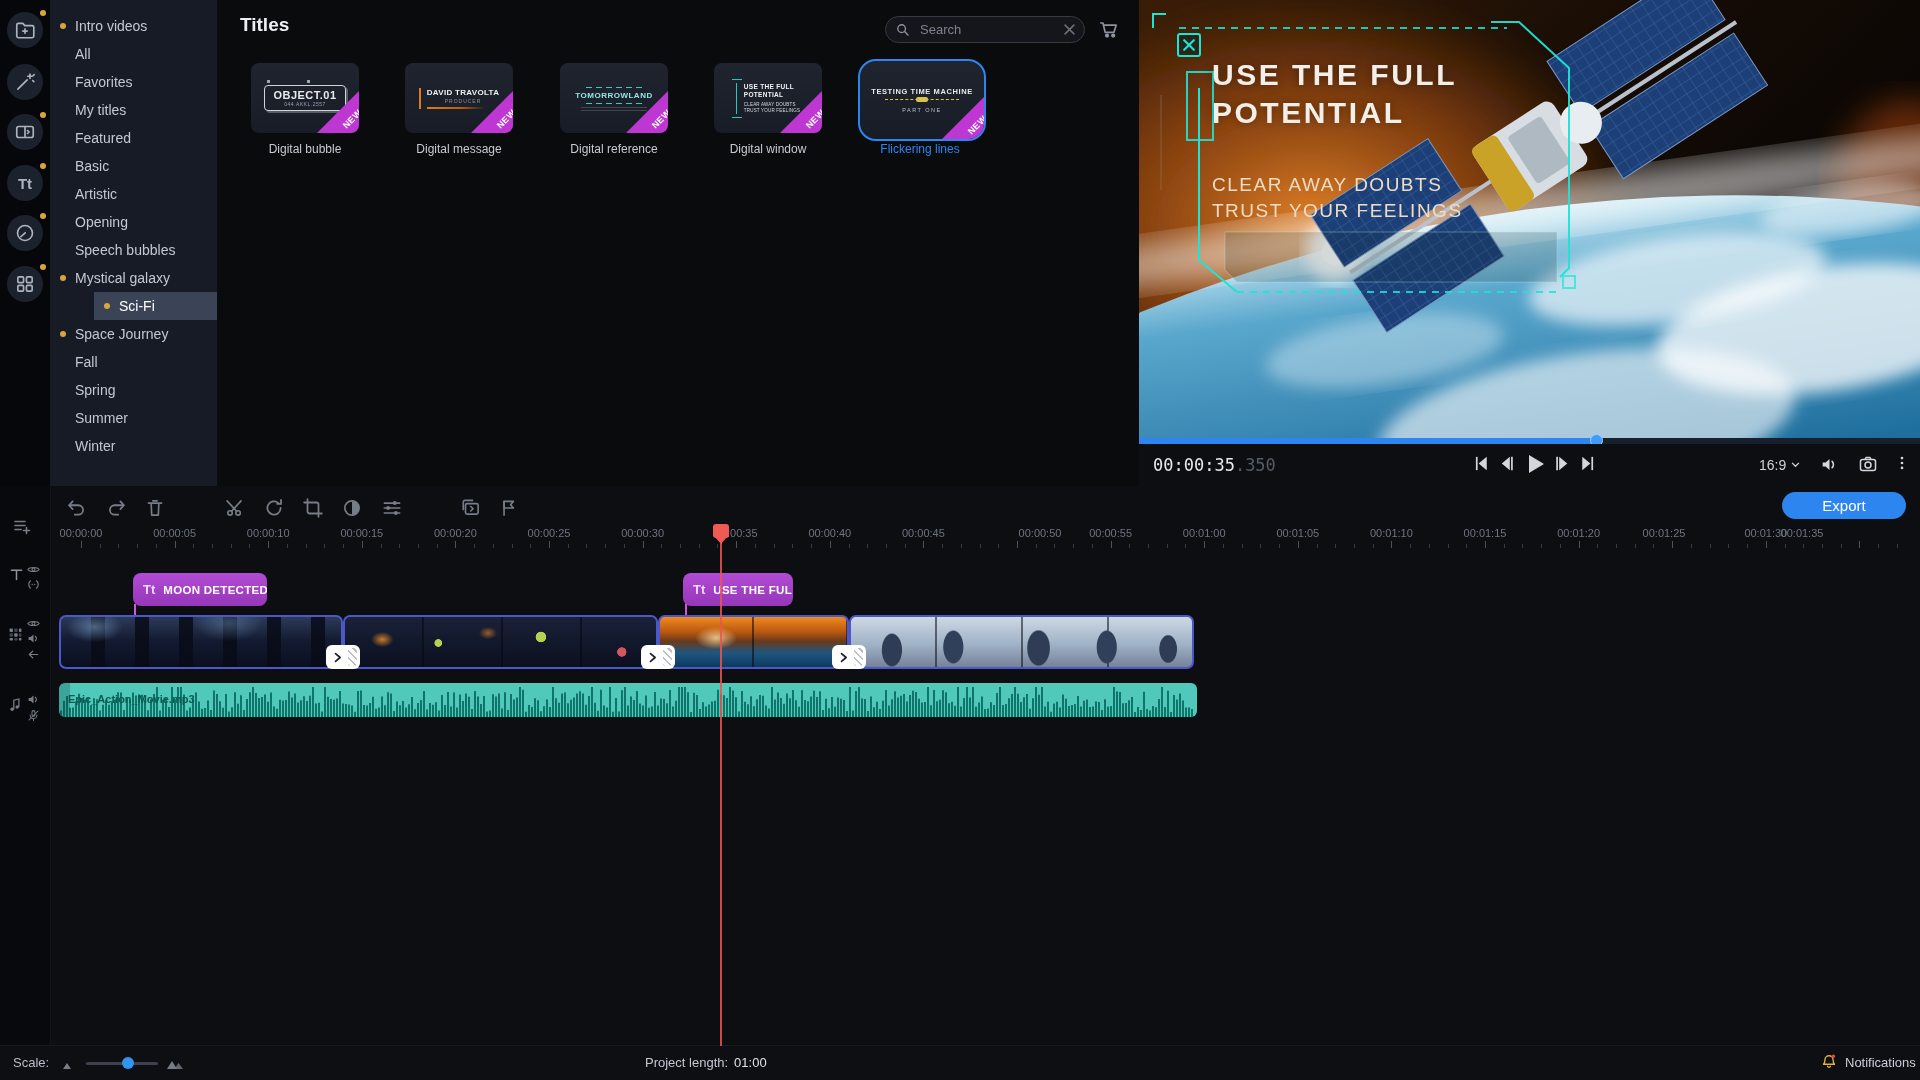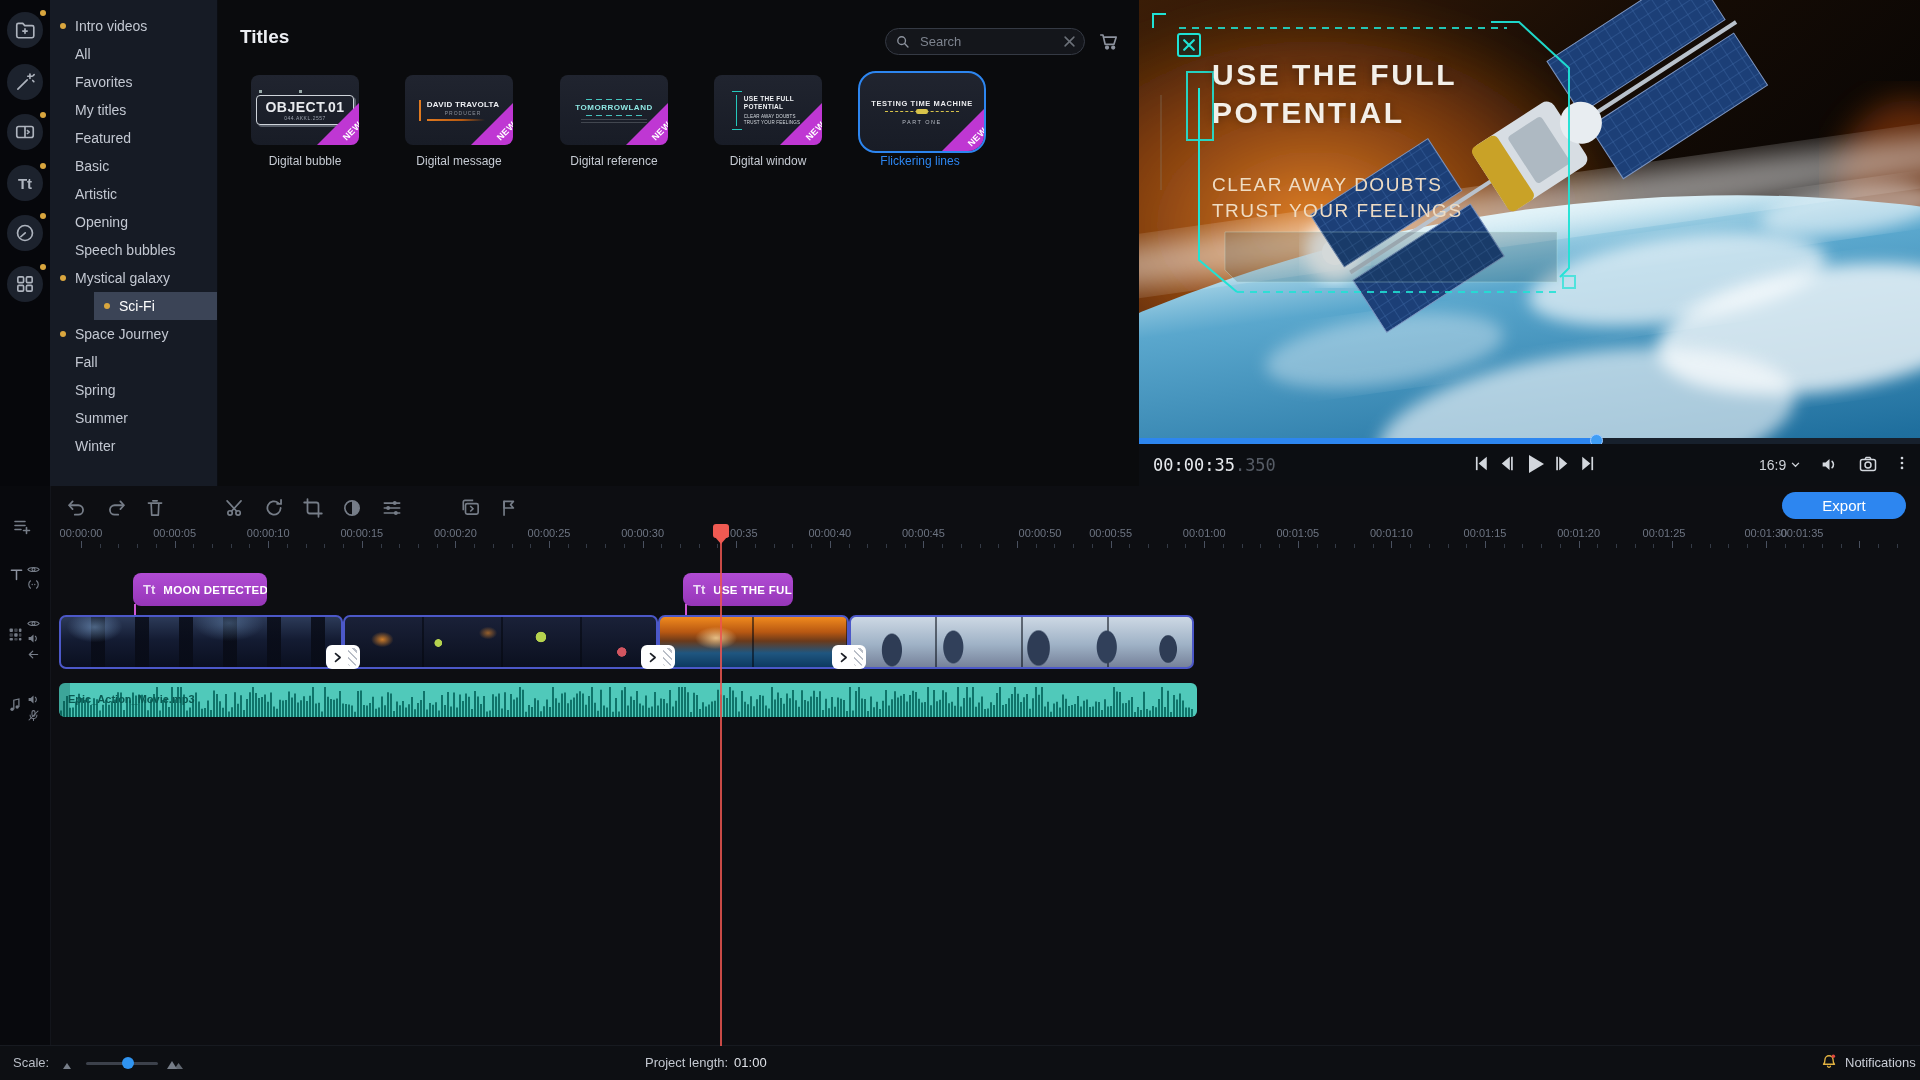--- a/index.html
+++ b/index.html
@@ -16,21 +16,21 @@
   .tool-dot{position:absolute;left:40px;width:6px;height:6px;border-radius:50%;background:#d9a63e;z-index:6;}
 
   
   #catpanel{position:absolute;left:50px;top:0;width:168px;height:486px;background:#161b25;
             border-right:1px solid #0b0d12;padding-top:12px;box-sizing:border-box;z-index:4;}
   .cat-row{position:relative;height:28px;line-height:28px;padding-left:25px;font-size:14px;color:#c3c8d2;cursor:pointer;white-space:nowrap;}
   .cat-row.selected{background:#3b4456;color:#ffffff;margin-left:44px;}
   .cat-dot{position:absolute;left:10px;top:11px;width:6px;height:6px;border-radius:50%;background:#d9a63e;}
 
   
-  #mainpanel{position:absolute;left:218px;top:16px;width:921px;height:486px;background:#0a0b0d;}
+  #mainpanel{position:absolute;left:218px;top:4px;width:921px;height:486px;background:#0a0b0d;}
   #titles-heading{position:absolute;left:22px;top:10px;font-size:19px;font-weight:bold;color:#eceef2;}
   #searchbox{position:absolute;left:667px;top:12px;width:200px;height:27px;border-radius:14px;
              background:#14161b;border:1px solid #353a44;display:flex;align-items:center;box-sizing:border-box;padding:0 9px;}
   #searchbox input{flex:1;background:transparent;border:none;outline:none;color:#c7ccd4;font-size:13px;margin:0 7px;
              font-family:"Liberation Sans",sans-serif;width:120px;}
   #searchbox input::placeholder{color:#7d838e;}
   #cart-btn{position:absolute;left:880px;top:14px;color:#8d939e;cursor:pointer;}
 
   .card{position:absolute;top:59px;width:108px;height:70px;border-radius:8px;background:#1d212c;
         background:linear-gradient(180deg,#20242f,#181c26);cursor:pointer;overflow:hidden;}
@@ -40,21 +40,21 @@
   .new-badge{position:absolute;right:0;bottom:0;width:42px;height:42px;overflow:hidden;}
   .new-badge::before{content:'';position:absolute;right:0;bottom:0;border-style:solid;
         border-width:0 0 42px 42px;border-color:transparent transparent #bf37d3 transparent;}
   .new-badge span{position:absolute;right:-4px;bottom:9px;transform:rotate(-45deg);
         font-size:9px;font-weight:bold;color:#fff;letter-spacing:.5px;}
   .thumb{position:absolute;inset:0;display:flex;flex-direction:column;align-items:center;justify-content:center;}
 
   
   .t1-box{border:1px solid #cfd4da;border-radius:4px;padding:3px 8px;text-align:center;
           box-shadow:2px 2px 0 rgba(200,210,220,.35);position:relative;}
-  .t1-l1{font-size:14px;font-weight:bold;color:#e8eaee;letter-spacing:.5px;}
+  .t1-l1{font-size:11px;font-weight:bold;color:#e8eaee;letter-spacing:.5px;}
   .t1-l2{font-size:5px;color:#9aa1ad;letter-spacing:.5px;}
   .t1-box::before{content:'';position:absolute;top:-6px;left:2px;width:3px;height:3px;background:#9aa;box-shadow:40px 0 0 #9aa;}
   
   .t2-wrap{text-align:center;border-left:2px solid #e07a20;padding-left:6px;}
   .t2-l1{font-size:8px;font-weight:bold;color:#eef0f4;letter-spacing:.3px;}
   .t2-l2{font-size:5px;color:#8b919c;letter-spacing:1px;margin-top:1px;}
   .t2-line{margin-top:3px;width:58px;height:2px;background:linear-gradient(90deg,#e07a20,#b85a10 60%,transparent);}
   
   .t3-l1{font-size:8px;font-weight:bold;color:#8fe8e4;letter-spacing:.5px;}
   .t3-dash{width:56px;height:1px;background:repeating-linear-gradient(90deg,#46c4be 0 6px,transparent 6px 10px);margin:3px 0;}

